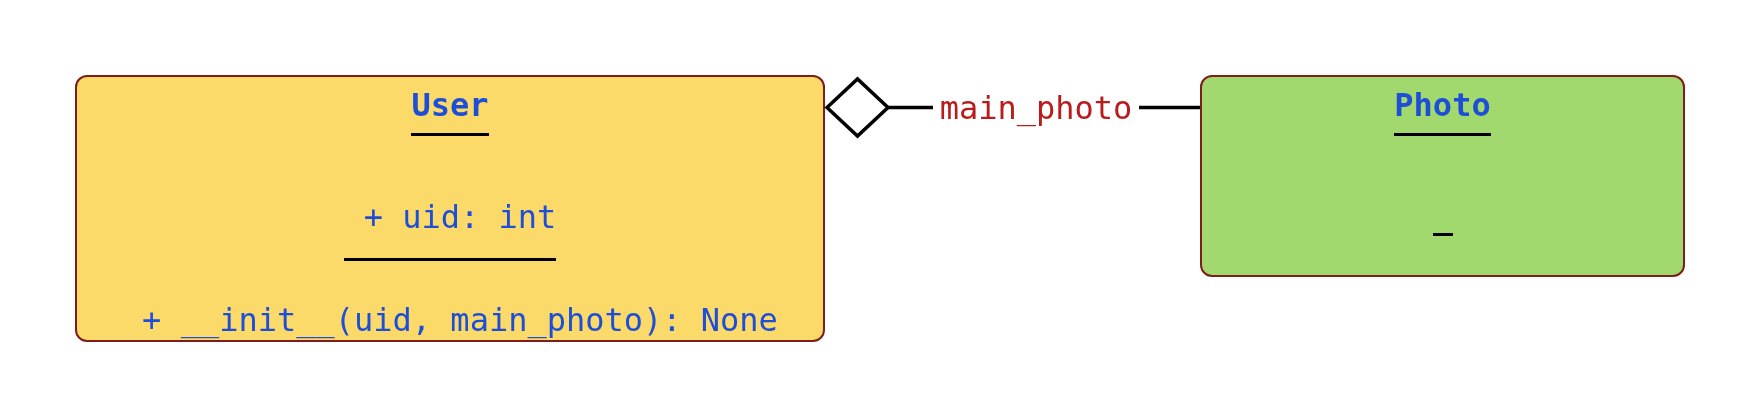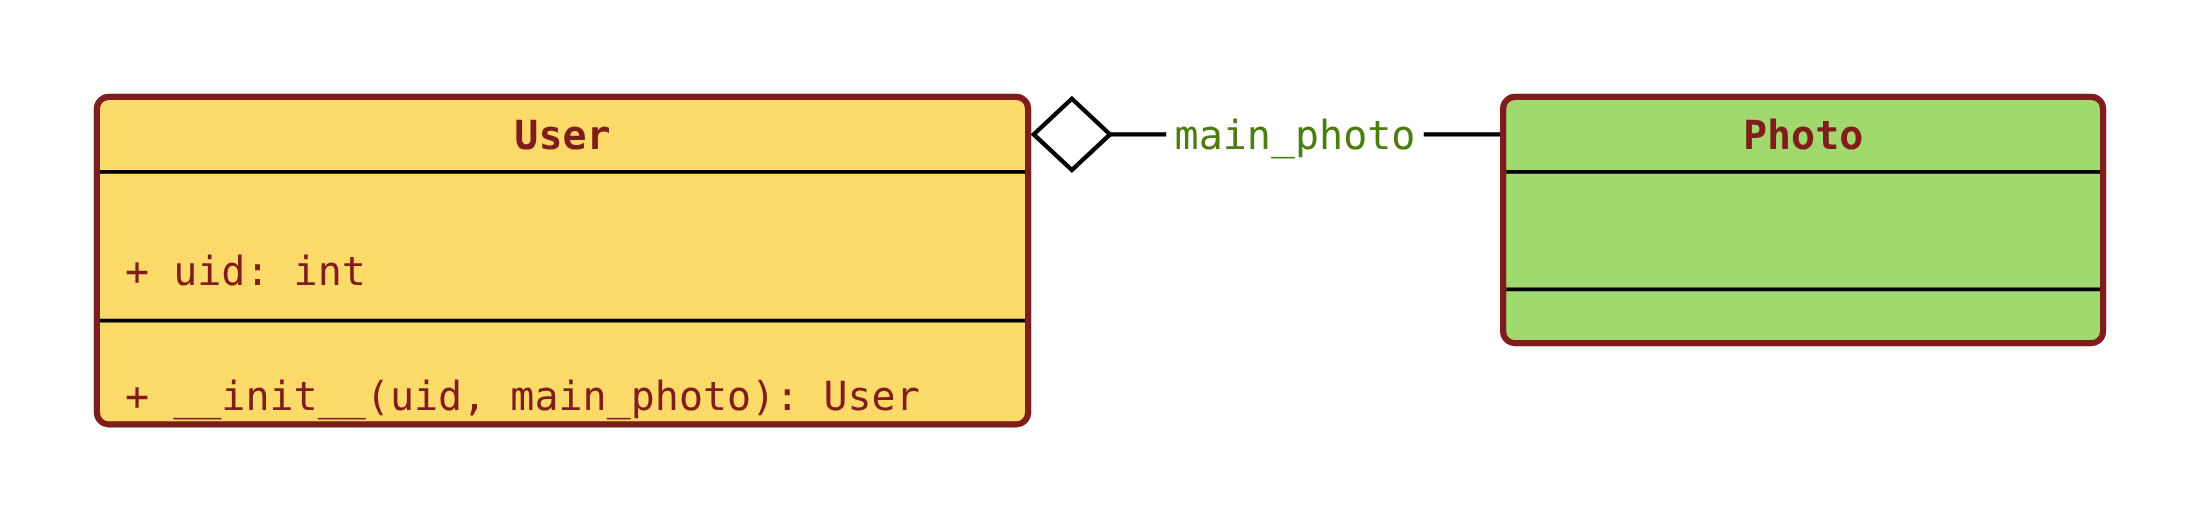--- a/index.html
+++ b/index.html
@@ -9,26 +9,27 @@
   }
   .canvas {
     position: relative;
     width: 1763px;
     height: 420px;
     background: #ffffff;
     overflow: hidden;
   }
   .class-box {
     position: absolute;
-    border: 5px solid #7f1d1d;
+    border: 2px solid #7f1d1d;
     border-radius: 12px;
     box-sizing: border-box;
     display: flex;
     flex-direction: column;
-    color: #7f1d1d;
+    color: #1d4ed8;
+    align-items: center;
   }
   .class-box .title {
     border-bottom: 3px solid #000000;
     display: flex;
     align-items: center;
     justify-content: center;
     font-weight: bold;
     font-size: 32px;
     box-sizing: border-box;
     flex: 0 0 auto;
@@ -65,36 +66,36 @@
     pointer-events: none;
   }
   .edge-label {
     position: absolute;
     left: 933px;
     top: 88px;
     width: 206px;
     text-align: center;
     font-size: 32px;
     line-height: 40px;
-    color: #4d7c0f;
+    color: #b91c1c;
     white-space: pre;
   }
 </style>
 </head>
 <body>
 
 <div class="canvas">
 
   <div class="class-box user-box" style="background-color: rgb(252, 218, 105);">
     <div class="title">User</div>
     <div class="compartment attributes with-divider">
       <div><span>+ uid: int</span><span class="bold-type"></span></div>
     </div>
     <div class="compartment methods">
-      <div><span>+ __init__(uid, main_photo): User</span></div>
+      <div><span>+ __init__(uid, main_photo): None</span></div>
     </div>
   </div>
 
   <svg class="connector-svg" viewBox="0 0 1763 420" xmlns="http://www.w3.org/2000/svg">
     <polygon points="827,107.5 857.5,79 888,107.5 857.5,136" fill="#ffffff" stroke="#000000" stroke-width="3.5"></polygon>
     <line x1="888" y1="107.5" x2="933" y2="107.5" stroke="#000000" stroke-width="3.5"></line>
     <line x1="1139" y1="107.5" x2="1201" y2="107.5" stroke="#000000" stroke-width="3.5"></line>
   </svg>
 
   <div class="edge-label">main_photo</div>

